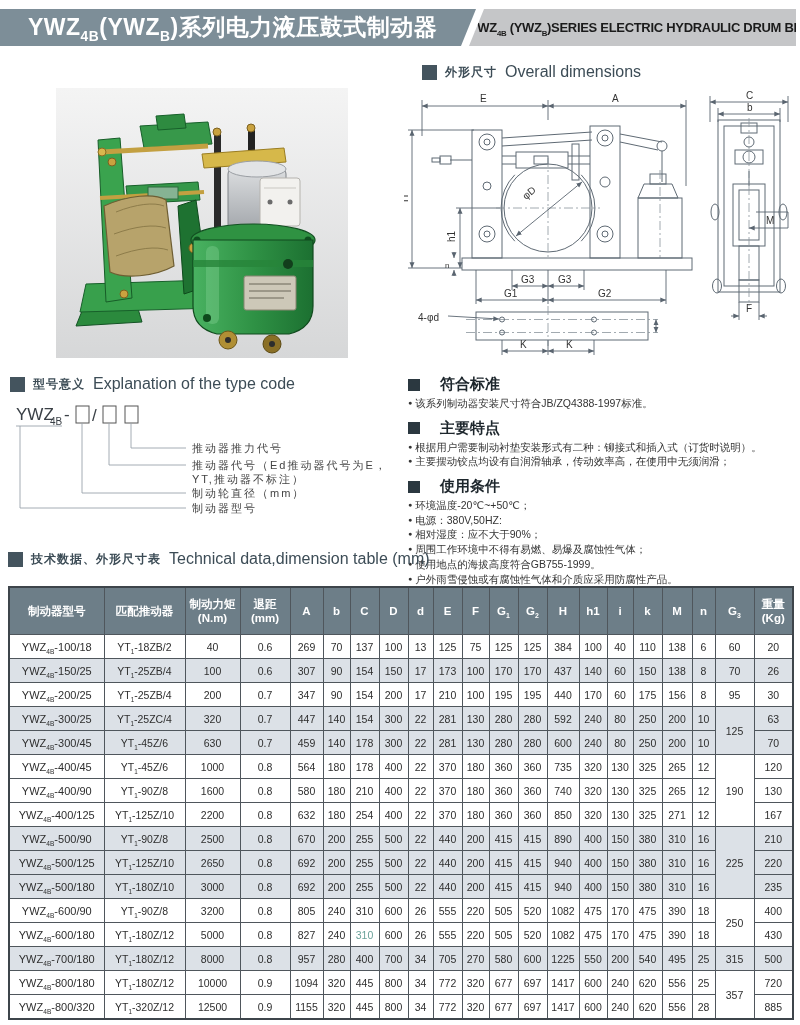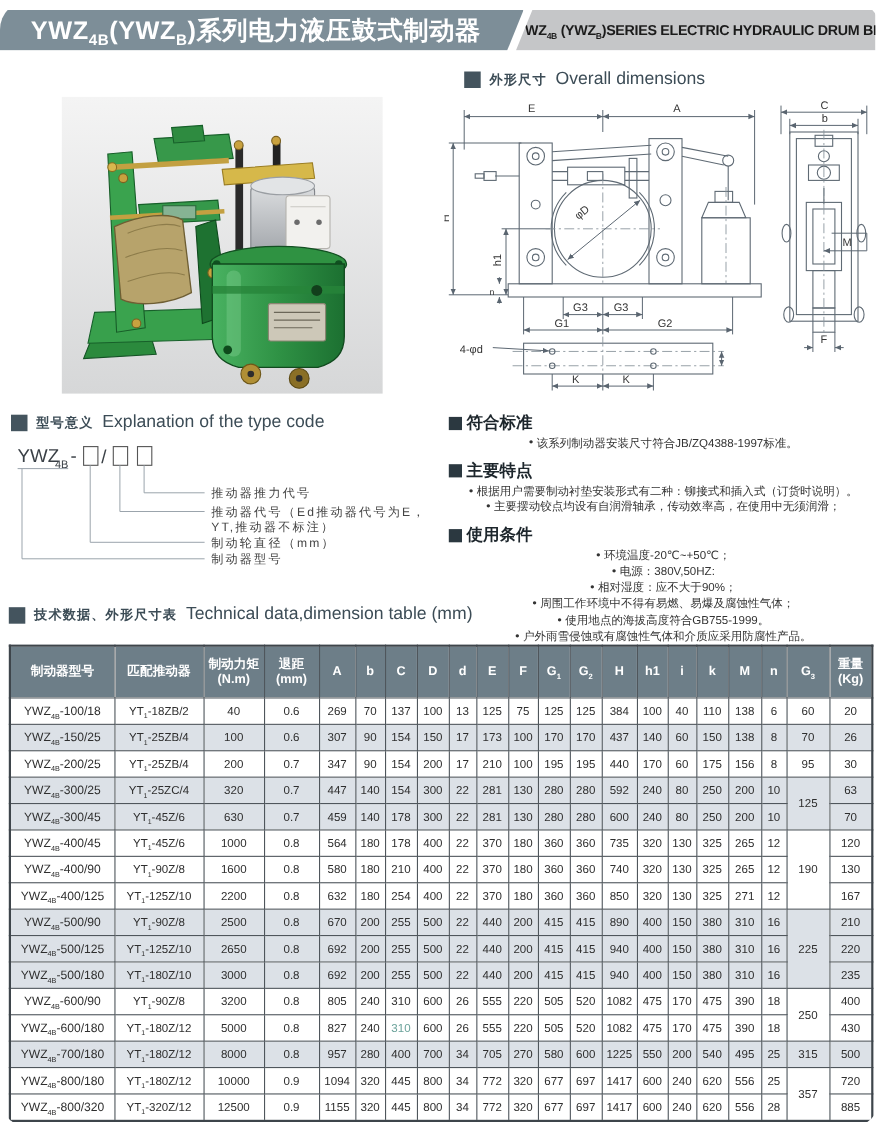--- a/index.html
+++ b/index.html
@@ -1,17 +1,17 @@
 <!DOCTYPE html>
 <html><head>
 <meta charset="utf-8">
 <style>
   html,body{margin:0;padding:0;background:#ffffff;}
   .page{position:relative;width:800px;height:1025px;background:#fff;overflow:hidden;
-        font-family:"Liberation Sans","DejaVu Sans",sans-serif;border-radius:27px;}
+        font-family:"Liberation Sans","DejaVu Sans",sans-serif;}
   sub{font-size:60%;line-height:0;}
 
   
   .topbar-left{position:absolute;left:0;top:9px;width:476px;height:37px;background:#7d8e98;
     clip-path:polygon(0 0,100% 0,calc(100% - 15px) 100%,0 100%);
     color:#fff;font-size:23px;font-weight:bold;line-height:37px;padding-left:28px;
     box-sizing:border-box;letter-spacing:.5px;white-space:nowrap;}
   .topbar-right{position:absolute;left:469px;top:9px;width:327px;height:37px;background:#c5c6c8;
     clip-path:polygon(15px 0,100% 0,100% 100%,0 100%);
     color:#1b1b1b;font-size:13px;font-weight:bold;line-height:37px;text-align:center;
@@ -37,24 +37,24 @@
   
   .typecode{position:absolute;left:6px;top:396px;width:392px;height:150px;}
   .tc-line{stroke:#9aa3ab;stroke-width:.9;fill:none;}
   .tc-code{font-size:17px;fill:#3a4046;}
   .tc-sub{font-size:10px;fill:#3a4046;}
   .tc-lbl{font-size:11px;fill:#444;letter-spacing:2px;}
   .tc-box{fill:none;stroke:#555;stroke-width:1;}
 
   
   .notes{position:absolute;left:408px;top:367px;width:390px;}
-  .note-h{display:flex;align-items:center;gap:4px;font-size:15px;font-weight:bold;color:#1d262c;margin:8px 0 2px;}
+  .note-h{display:flex;align-items:center;gap:20px;font-size:15px;font-weight:bold;color:#1d262c;margin:8px 0 2px;}
   .sq2{width:12px;height:12px;background:#2b3840;flex:0 0 auto;}
   .notes ul{list-style:none;margin:0;padding:0;}
-  .notes li{font-size:10.5px;color:#333;line-height:1.38;display:flex;gap:3px;align-items:flex-start;justify-content:center;}
+  .notes li{font-size:10.5px;color:#333;line-height:1.38;display:flex;gap:3px;align-items:flex-start;}
   .blt{font-size:7px;line-height:2.1;flex:0 0 auto;}
 
   
   .tech-wrap{position:absolute;left:8px;top:586px;width:784px;}
   table{border-collapse:collapse;table-layout:fixed;width:784px;border:2px solid #3e454b;}
   th,td{border:1px solid #4f565c;padding:0;text-align:center;overflow:hidden;}
   th{background:#6d7e88;color:#fff;font-size:11.5px;font-weight:bold;height:46px;line-height:1.25;}
   td{font-size:10.5px;color:#2e2e2e;height:23px;background:#fff;}
   td.model{font-size:11px;}
   tr.shade td{background:#dce1e7;}

